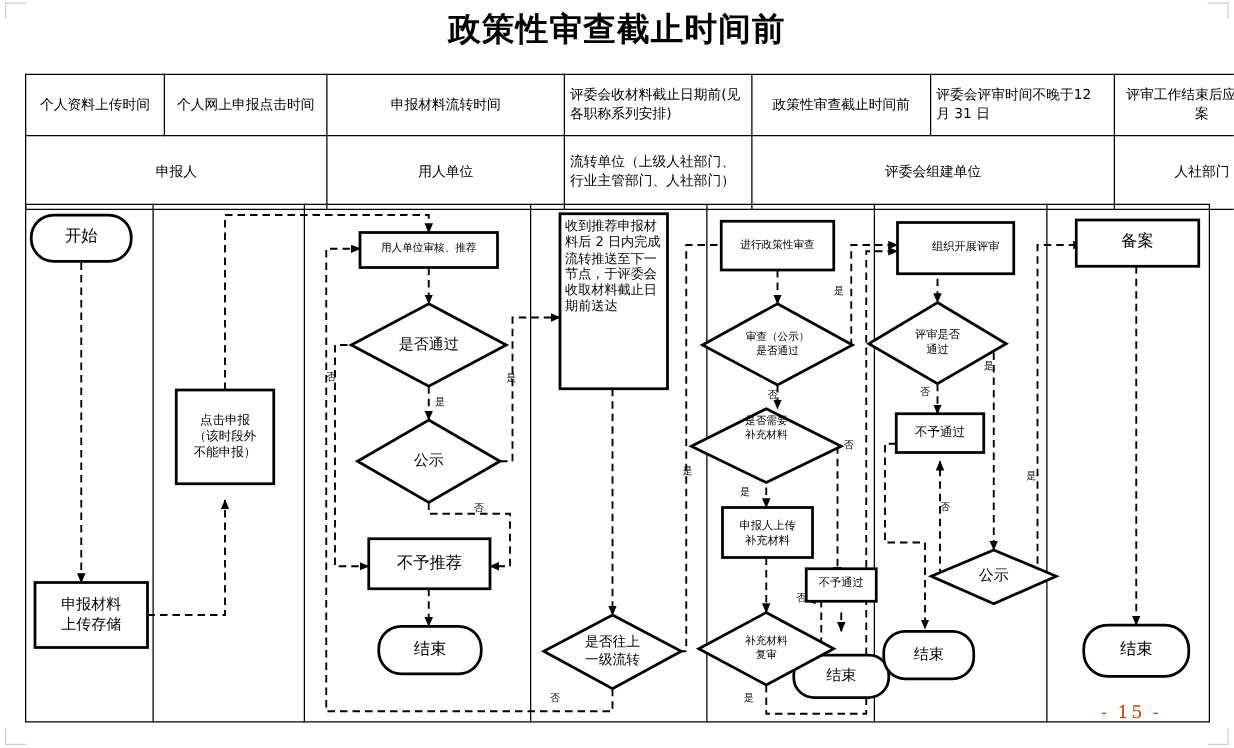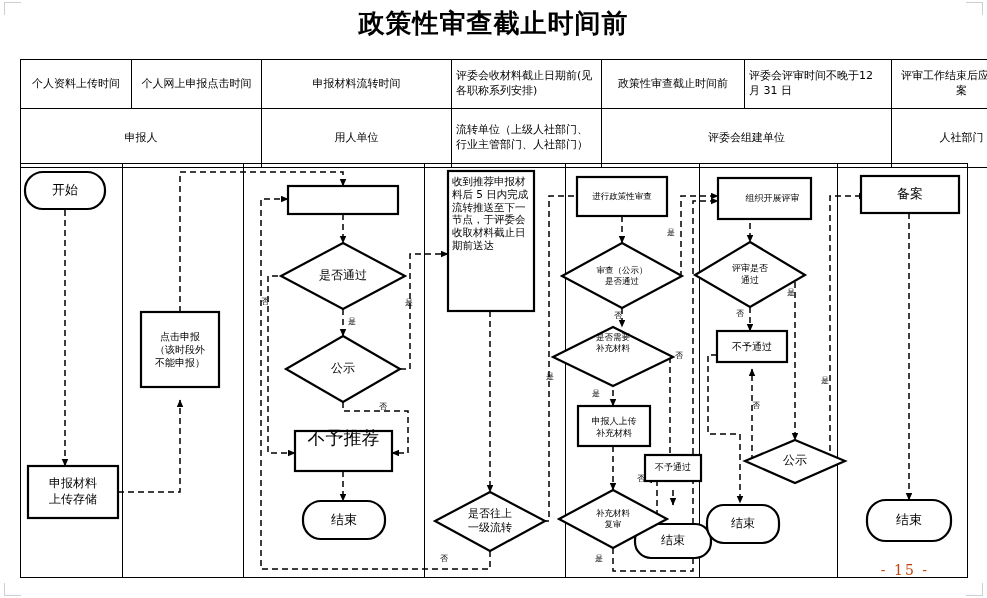--- a/index.html
+++ b/index.html
@@ -206,26 +206,27 @@
       <polygon points="795,440 845,461 795,483 745,461"></polygon>
     </g>
   </svg>
 
   <div class="nodelbl" style="left:25px;top:172px;width:80px;height:37px;font-size:13px">开始</div>
   <div class="nodelbl" style="left:28px;top:466px;width:90px;height:52px;font-size:12px">申报材料
 上传存储</div>
   <div class="nodelbl" style="left:141px;top:312px;width:78px;height:75px;font-size:10px">点击申报
 （该时段外
 不能申报）</div>
+  <div class="nodelbl" style="left:288px;top:186px;width:110px;height:28px;font-size:8.5px">用人单位审核、推荐</div>
   <div class="nodelbl" style="left:293px;top:262px;width:100px;height:28px;font-size:12px">是否通过</div>
   <div class="nodelbl" style="left:303px;top:356px;width:80px;height:26px;font-size:12px">公示</div>
-  <div class="nodelbl" style="left:295px;top:418px;width:97px;height:40px;font-size:18px">不予推荐</div>
+  <div class="nodelbl" style="left:295px;top:431px;width:97px;height:40px;font-size:13px">不予推荐</div>
   <div class="nodelbl" style="left:303px;top:501px;width:82px;height:38px;font-size:13px">结束</div>
   <div class="nodelbl" style="left:452px;top:175px;width:78px;height:132px;font-size:10.5px;
-       align-items:flex-start;justify-content:flex-start;text-align:left;line-height:1.22;white-space:normal">收到推荐申报材料后 5 日内完成流转推送至下一节点，于评委会收取材料截止日期前送达</div>
+       align-items:flex-start;justify-content:flex-start;text-align:left;line-height:1.22;white-space:normal">收到推荐申报材料后 2 日内完成流转推送至下一节点，于评委会收取材料截止日期前送达</div>
   <div class="nodelbl" style="left:443px;top:500px;width:94px;height:42px;font-size:11px">是否往上
 一级流转</div>
   <div class="nodelbl" style="left:577px;top:177px;width:90px;height:39px;font-size:8.5px">进行政策性审查</div>
   <div class="nodelbl" style="left:570px;top:256px;width:104px;height:40px;font-size:8.5px">审查（公示）
 是否通过</div>
   <div class="nodelbl" style="left:565px;top:324px;width:96px;height:38px;font-size:8.5px">是否需要
 补充材料</div>
   <div class="nodelbl" style="left:578px;top:406px;width:72px;height:44px;font-size:9px">申报人上传
 补充材料</div>
   <div class="nodelbl" style="left:569px;top:501px;width:88px;height:36px;font-size:8.5px">补充材料

